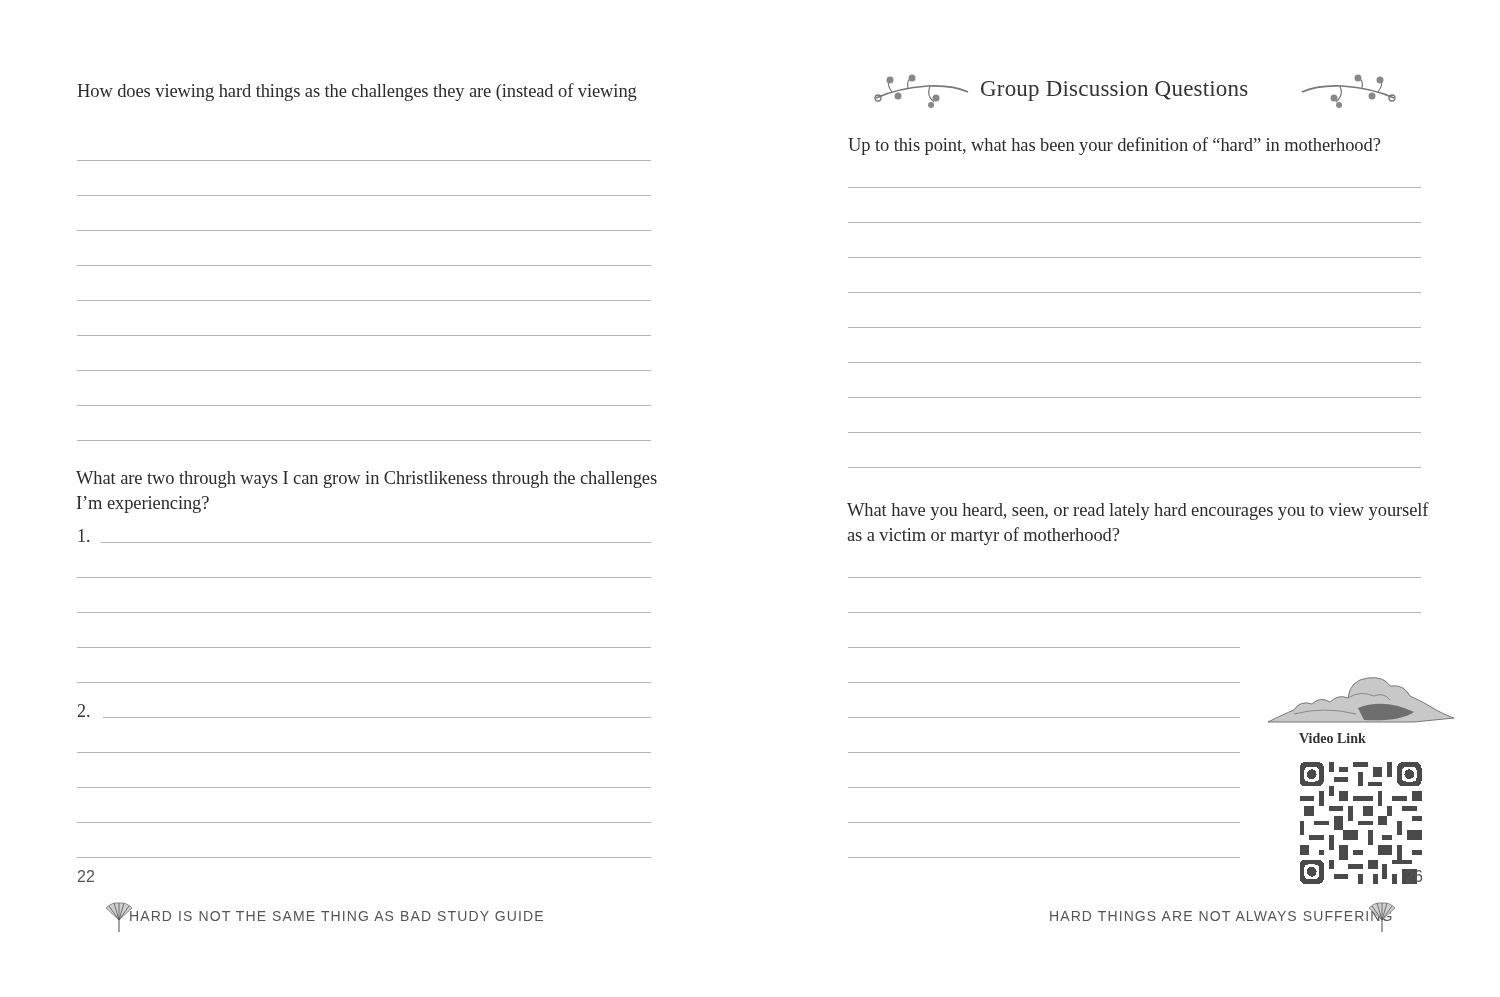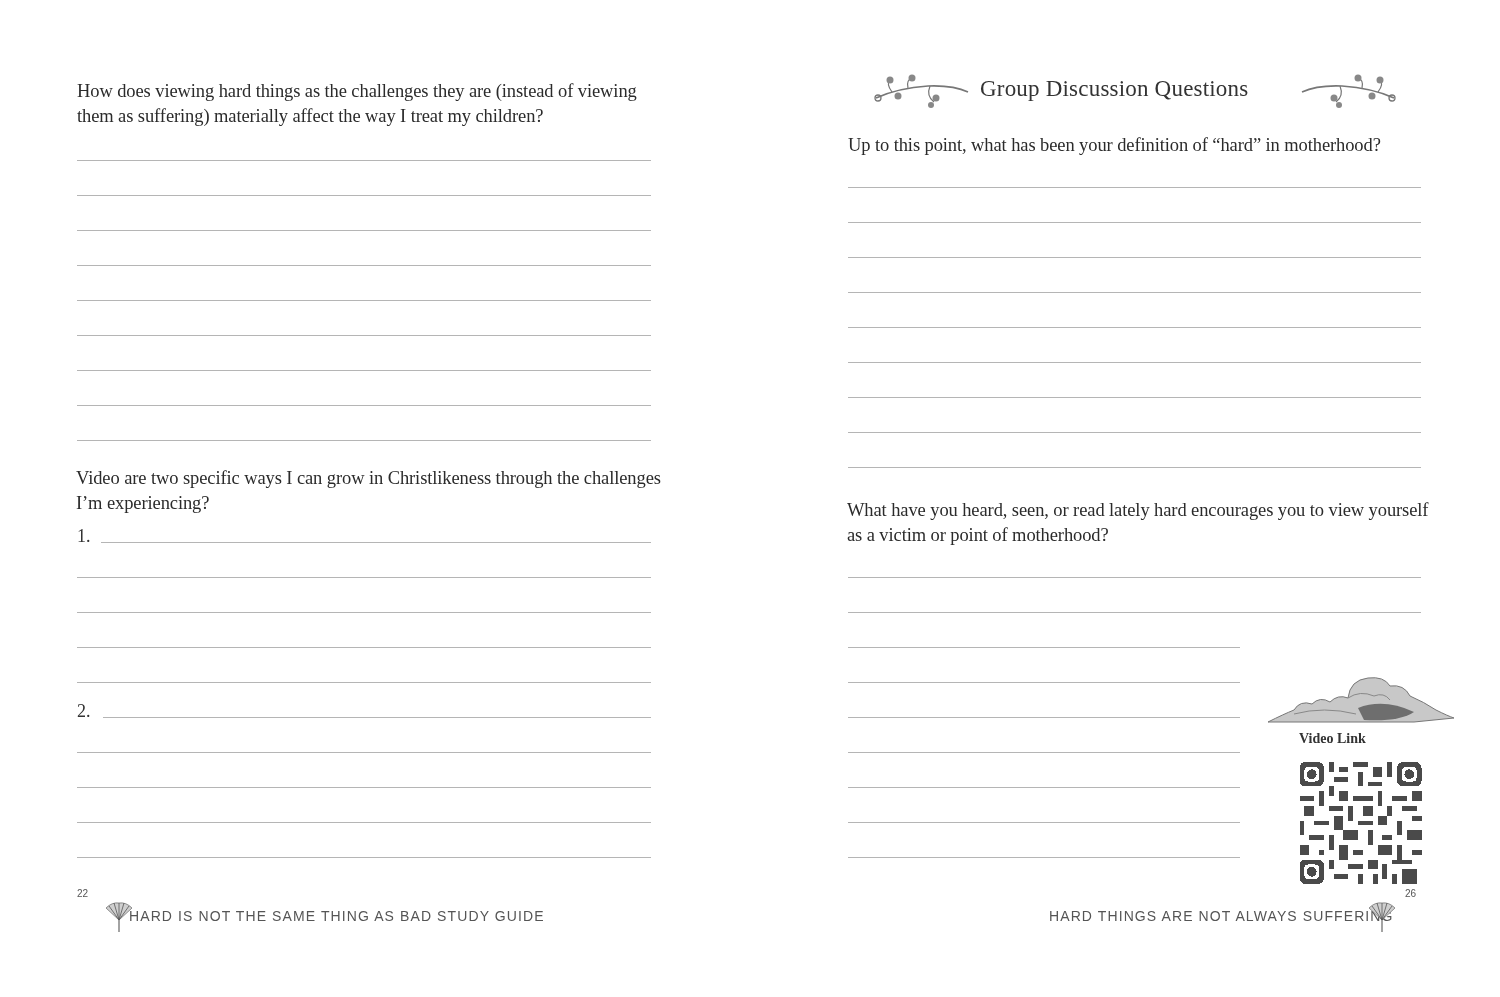--- a/index.html
+++ b/index.html
@@ -6,48 +6,47 @@
   body { width:1500px; height:997px; position:relative; overflow:hidden;
          font-family:"Liberation Serif","DejaVu Serif",serif; color:#2a2a2a; }
   .page { position:absolute; top:0; height:997px; }
   .page-left { left:0; width:750px;padding-left:25px; }
   .page-right { left:750px; width:750px; }
   .q { position:absolute; font-size:18.5px; line-height:24.5px; color:#2b2b2b; margin:0; font-weight:normal; letter-spacing:-0.1px; }
   .rule { position:absolute; height:0; border-top:1.3px solid #b5b5b5; }
   .num { position:absolute; font-size:18px; color:#333; }
   .footer { position:absolute; top:908px; font-family:"Liberation Sans","DejaVu Sans",sans-serif;
             font-size:14px; letter-spacing:1.1px; color:#555; }
-  .pnum { position:absolute; top:888px; font-family:"Liberation Sans","DejaVu Sans",sans-serif; font-size:10px; color:#555; }
+  .pnum { position:absolute; top:868px; font-family:"Liberation Sans","DejaVu Sans",sans-serif; font-size:16px; color:#555; }
   .ginkgo { position:absolute; top:900px; width:30px; height:34px; }
   .heading { position:absolute; top:76px; left:980px; font-size:23px; font-weight:normal; color:#333; letter-spacing:0.2px; }
   .vine { position:absolute; top:72px; width:104px; height:40px; }
   .video-label { position:absolute; left:1299px; top:731px; font-size:14px; font-weight:bold; color:#333; }
   .cloud { position:absolute; left:1264px; top:674px; width:192px; height:54px; }
   .qr { position:absolute; left:1299px; top:762px; width:123px; height:122px; }
 </style>
 </head>
 <body>
 
 <div class="page page-left">
   <p class="q" style="left:77px; top:79px;">
     <span>How does viewing hard things as the challenges they are (instead of viewing</span><br>
-    <span>them as suffering) materially affect the way I treat my children?</span>
   </p>
   <div class="rule" style="left:77px; width:574px; top:160px;"></div>
   <div class="rule" style="left:77px; width:574px; top:195px;"></div>
   <div class="rule" style="left:77px; width:574px; top:230px;"></div>
   <div class="rule" style="left:77px; width:574px; top:265px;"></div>
   <div class="rule" style="left:77px; width:574px; top:300px;"></div>
   <div class="rule" style="left:77px; width:574px; top:335px;"></div>
   <div class="rule" style="left:77px; width:574px; top:370px;"></div>
   <div class="rule" style="left:77px; width:574px; top:405px;"></div>
   <div class="rule" style="left:77px; width:574px; top:440px;"></div>
 
   <p class="q" style="left:76px; top:466px;">
-    <span>Video are two specific ways I can grow in Christlikeness through the challenges</span><br>
+    <span>What are two through ways I can grow in Christlikeness through the challenges</span><br>
     <span>I’m experiencing?</span>
   </p>
 
   <span class="num" style="left:77px; top:526px;">1.</span>
   <div class="rule" style="left:101px; width:550px; top:542px;"></div>
   <div class="rule" style="left:77px; width:574px; top:577px;"></div>
   <div class="rule" style="left:77px; width:574px; top:612px;"></div>
   <div class="rule" style="left:77px; width:574px; top:647px;"></div>
   <div class="rule" style="left:77px; width:574px; top:682px;"></div>
 
@@ -104,21 +103,21 @@
 <div class="rule" style="left:848px; width:573px; top:257px;"></div>
 <div class="rule" style="left:848px; width:573px; top:292px;"></div>
 <div class="rule" style="left:848px; width:573px; top:327px;"></div>
 <div class="rule" style="left:848px; width:573px; top:362px;"></div>
 <div class="rule" style="left:848px; width:573px; top:397px;"></div>
 <div class="rule" style="left:848px; width:573px; top:432px;"></div>
 <div class="rule" style="left:848px; width:573px; top:467px;"></div>
 
 <p class="q" style="left:847px; top:498px;">
   <span>What have you heard, seen, or read lately hard encourages you to view yourself</span><br>
-  <span>as a victim or point of motherhood?</span>
+  <span>as a victim or martyr of motherhood?</span>
 </p>
 <div class="rule" style="left:848px; width:573px; top:577px;"></div>
 <div class="rule" style="left:848px; width:573px; top:612px;"></div>
 <div class="rule" style="left:848px; width:392px; top:647px;"></div>
 <div class="rule" style="left:848px; width:392px; top:682px;"></div>
 <div class="rule" style="left:848px; width:392px; top:717px;"></div>
 <div class="rule" style="left:848px; width:392px; top:752px;"></div>
 <div class="rule" style="left:848px; width:392px; top:787px;"></div>
 <div class="rule" style="left:848px; width:392px; top:822px;"></div>
 <div class="rule" style="left:848px; width:392px; top:857px;"></div>

